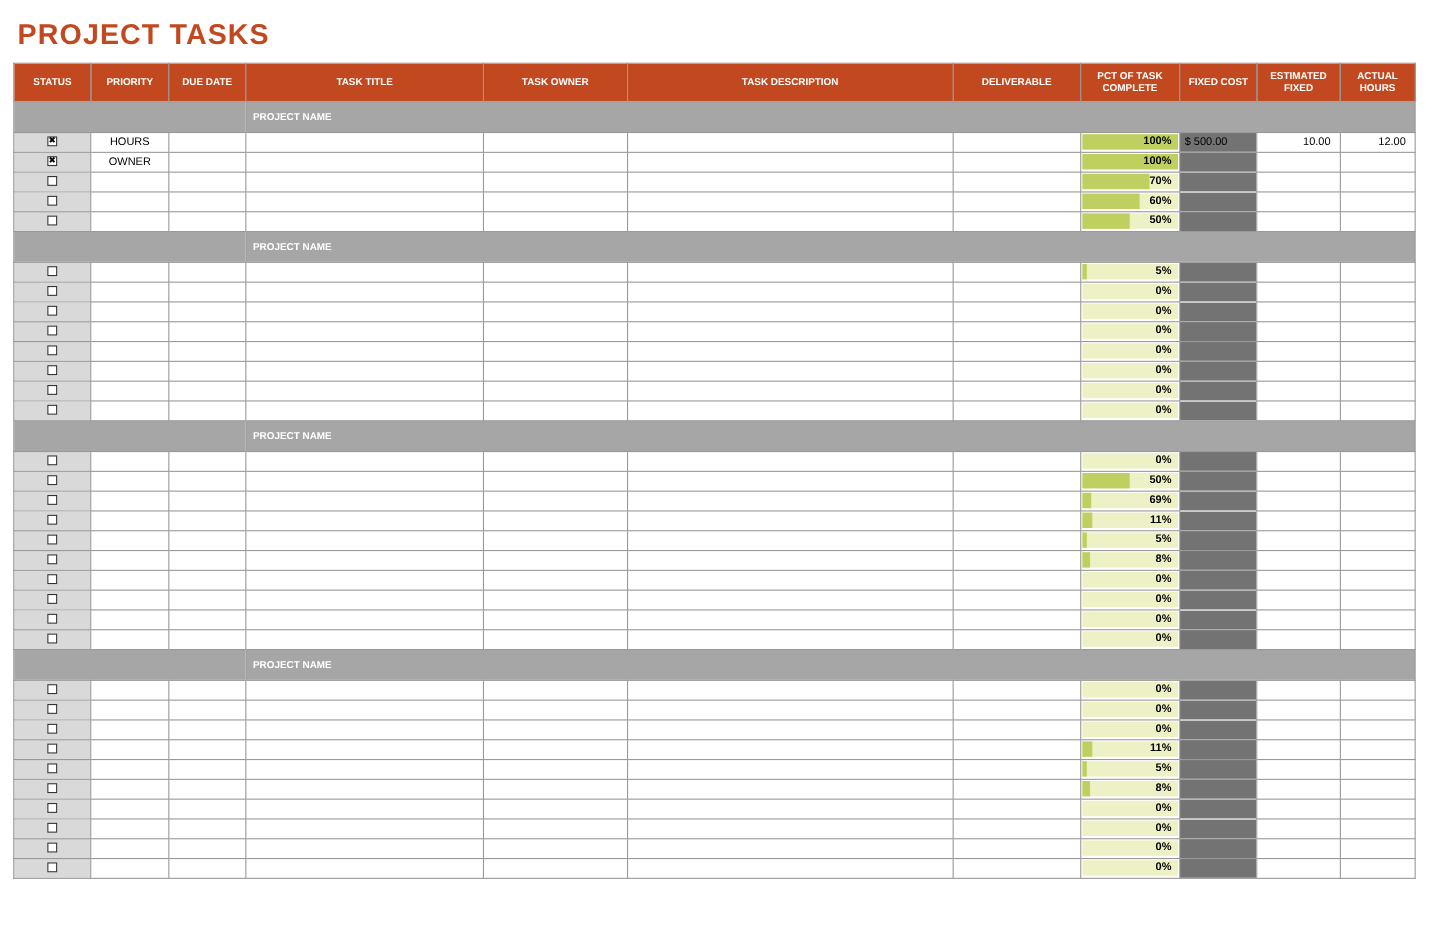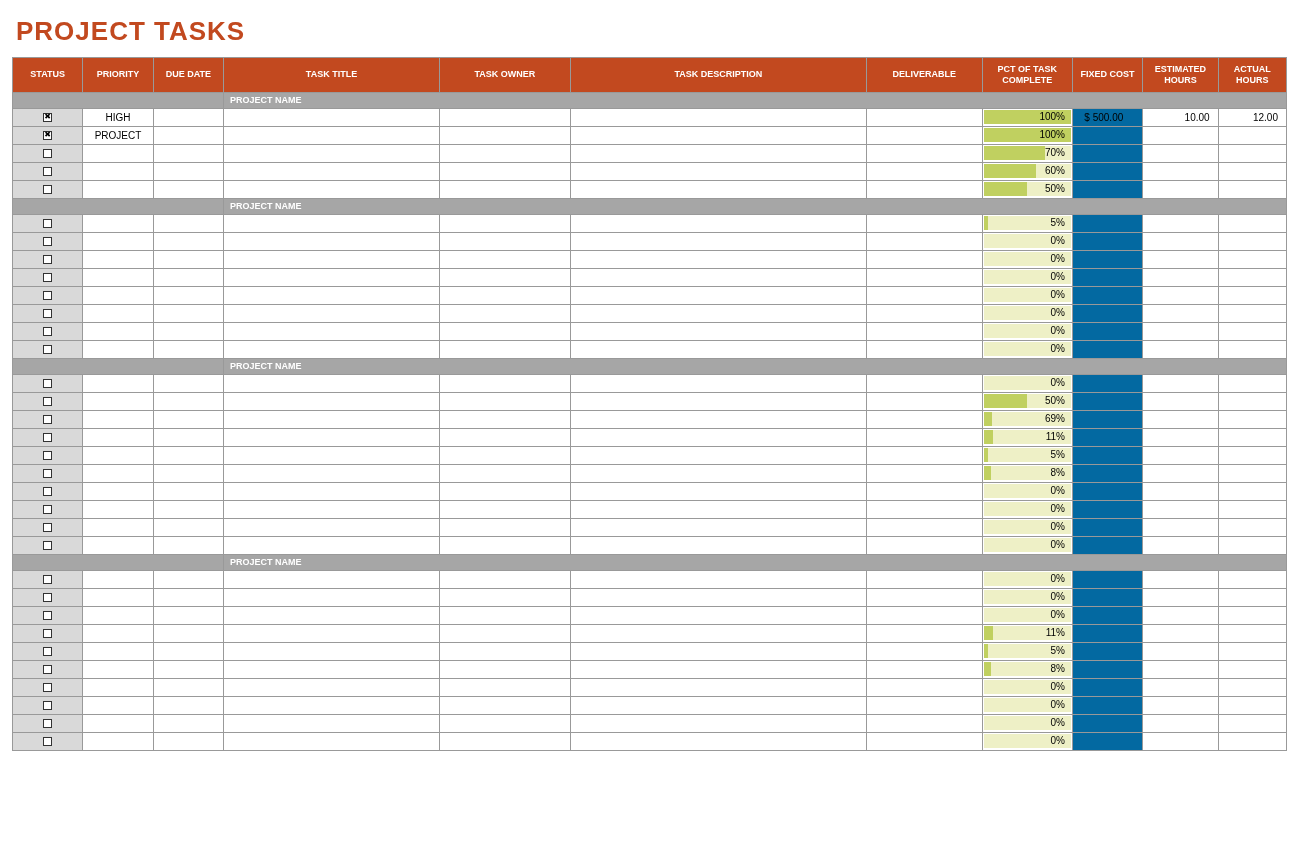--- a/index.html
+++ b/index.html
@@ -52,31 +52,31 @@
   col.c-owner    { width: 130px; }
   col.c-desc     { width: 295px; }
   col.c-deliv    { width: 115px; }
   col.c-pct      { width: 90px; }
   col.c-fixed    { width: 70px; }
   col.c-est      { width: 75px; }
   col.c-act      { width: 68px; }
 
   td.status-cell { background: #d9d9d9; }
   td.pct-cell { padding: 1px; }
-  td.fixed-cell { background: #0369a1; text-align: right; padding-right: 19px; }
+  td.fixed-cell { background: #737373; text-align: left; padding-right: 19px; }
   td.est-cell, td.act-cell { text-align: right; padding-right: 8px; }
 
   .section-row td {
     background: #a6a6a6;
     color: #fff;
     font-size: 9px;
     font-weight: bold;
     text-align: left;
     padding-left: 6px;
-    height: 16px;
+    height: 28px;
   }
 
   .cb {
     display: inline-block;
     width: 9px;
     height: 9px;
     border: 1px solid #333;
     background: #fff;
     position: relative;
     vertical-align: middle;
@@ -101,21 +101,21 @@
     position: absolute;
     left: 0; top: 0; bottom: 0;
     background: #c0d060;
   }
   .pct-label {
     position: absolute;
     left: 0; right: 6px; top: 0; bottom: 0;
     text-align: right;
     font-size: 10px;
     line-height: 14px;
-    font-weight: normal;
+    font-weight: bold;
     color: #000;
   }
 </style>
 </head>
 <body>
 
 <div class="title">PROJECT TASKS</div>
 
 <table>
   <colgroup>
@@ -135,50 +135,50 @@
     <tr>
       <th>STATUS</th>
       <th>PRIORITY</th>
       <th>DUE DATE</th>
       <th>TASK TITLE</th>
       <th>TASK OWNER</th>
       <th>TASK DESCRIPTION</th>
       <th>DELIVERABLE</th>
       <th>PCT OF TASK COMPLETE</th>
       <th>FIXED COST</th>
-      <th>ESTIMATED HOURS</th>
+      <th>ESTIMATED FIXED</th>
       <th>ACTUAL HOURS</th>
     </tr>
   </thead>
   <tbody id="tbody">
       <tr class="section-row">
         <td colspan="3">&nbsp;</td>
         <td colspan="8">PROJECT NAME</td>
       </tr>
       <tr>
         <td class="status-cell"><span class="cb checked"></span></td>
-        <td>HIGH</td>
+        <td>HOURS</td>
         <td></td>
         <td></td>
         <td></td>
         <td></td>
         <td></td>
         <td class="pct-cell">
           <div class="pct-wrap">
             <div class="pct-bar" style="width: 100%;"></div>
             <div class="pct-label">100%</div>
           </div>
         </td>
         <td class="fixed-cell">$     500.00</td>
         <td class="est-cell">10.00</td>
         <td class="act-cell">12.00</td>
       </tr>
       <tr>
         <td class="status-cell"><span class="cb checked"></span></td>
-        <td>PROJECT</td>
+        <td>OWNER</td>
         <td></td>
         <td></td>
         <td></td>
         <td></td>
         <td></td>
         <td class="pct-cell">
           <div class="pct-wrap">
             <div class="pct-bar" style="width: 100%;"></div>
             <div class="pct-label">100%</div>
           </div>

